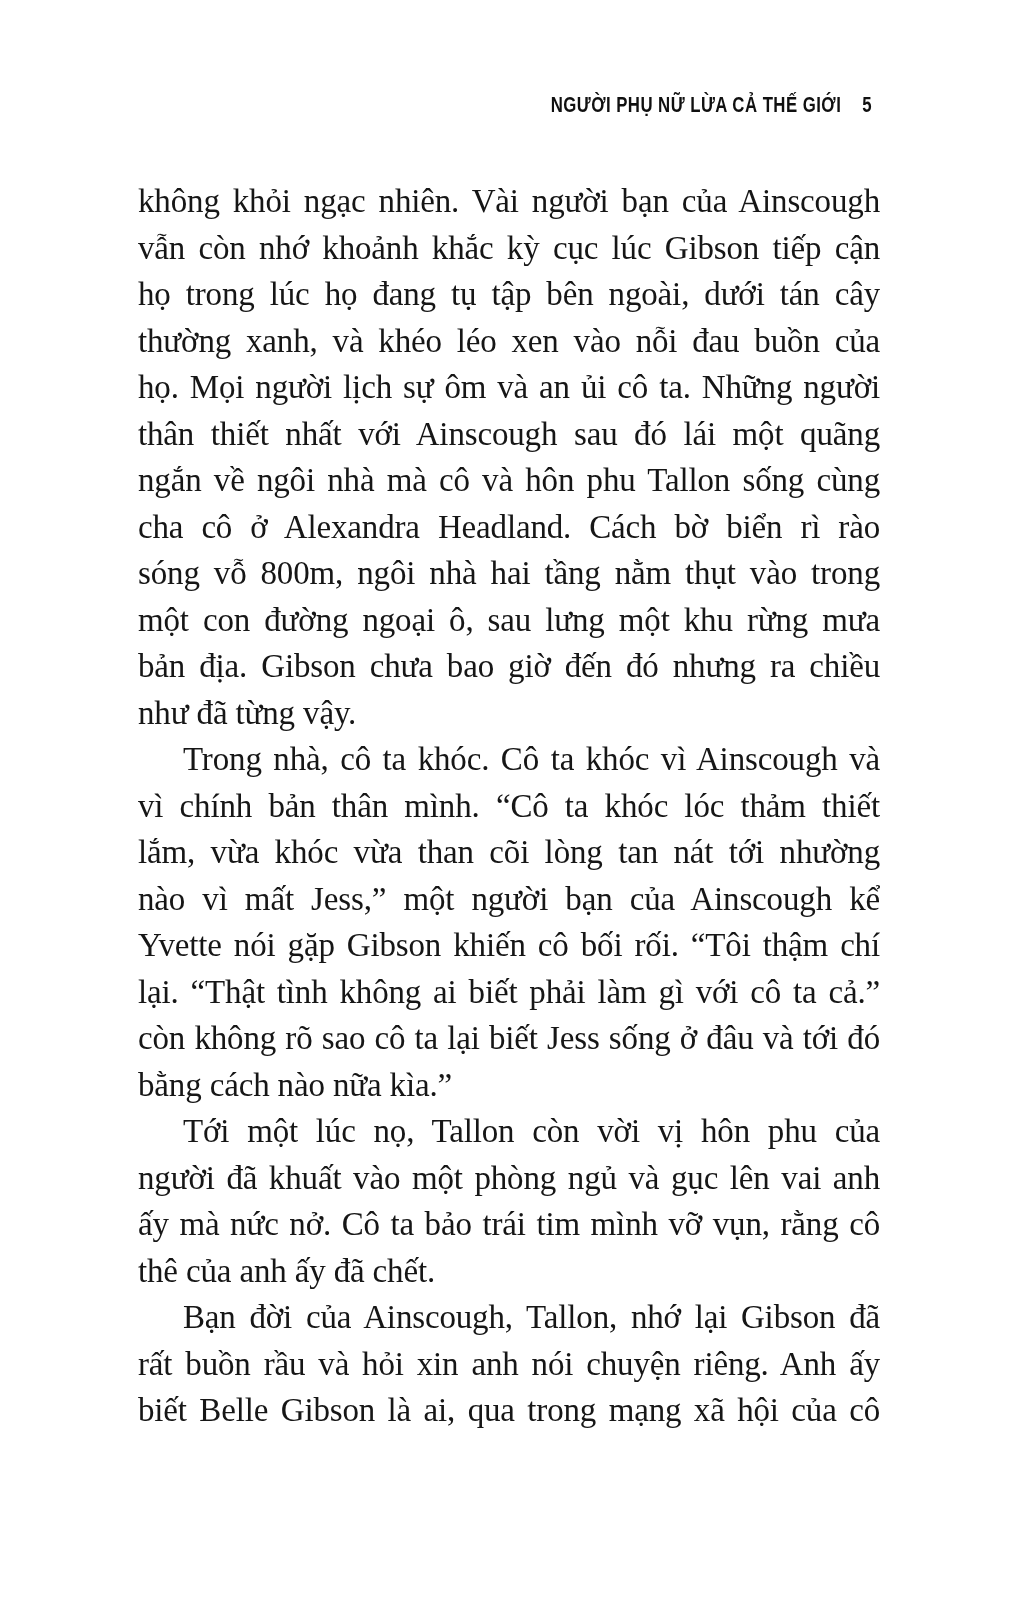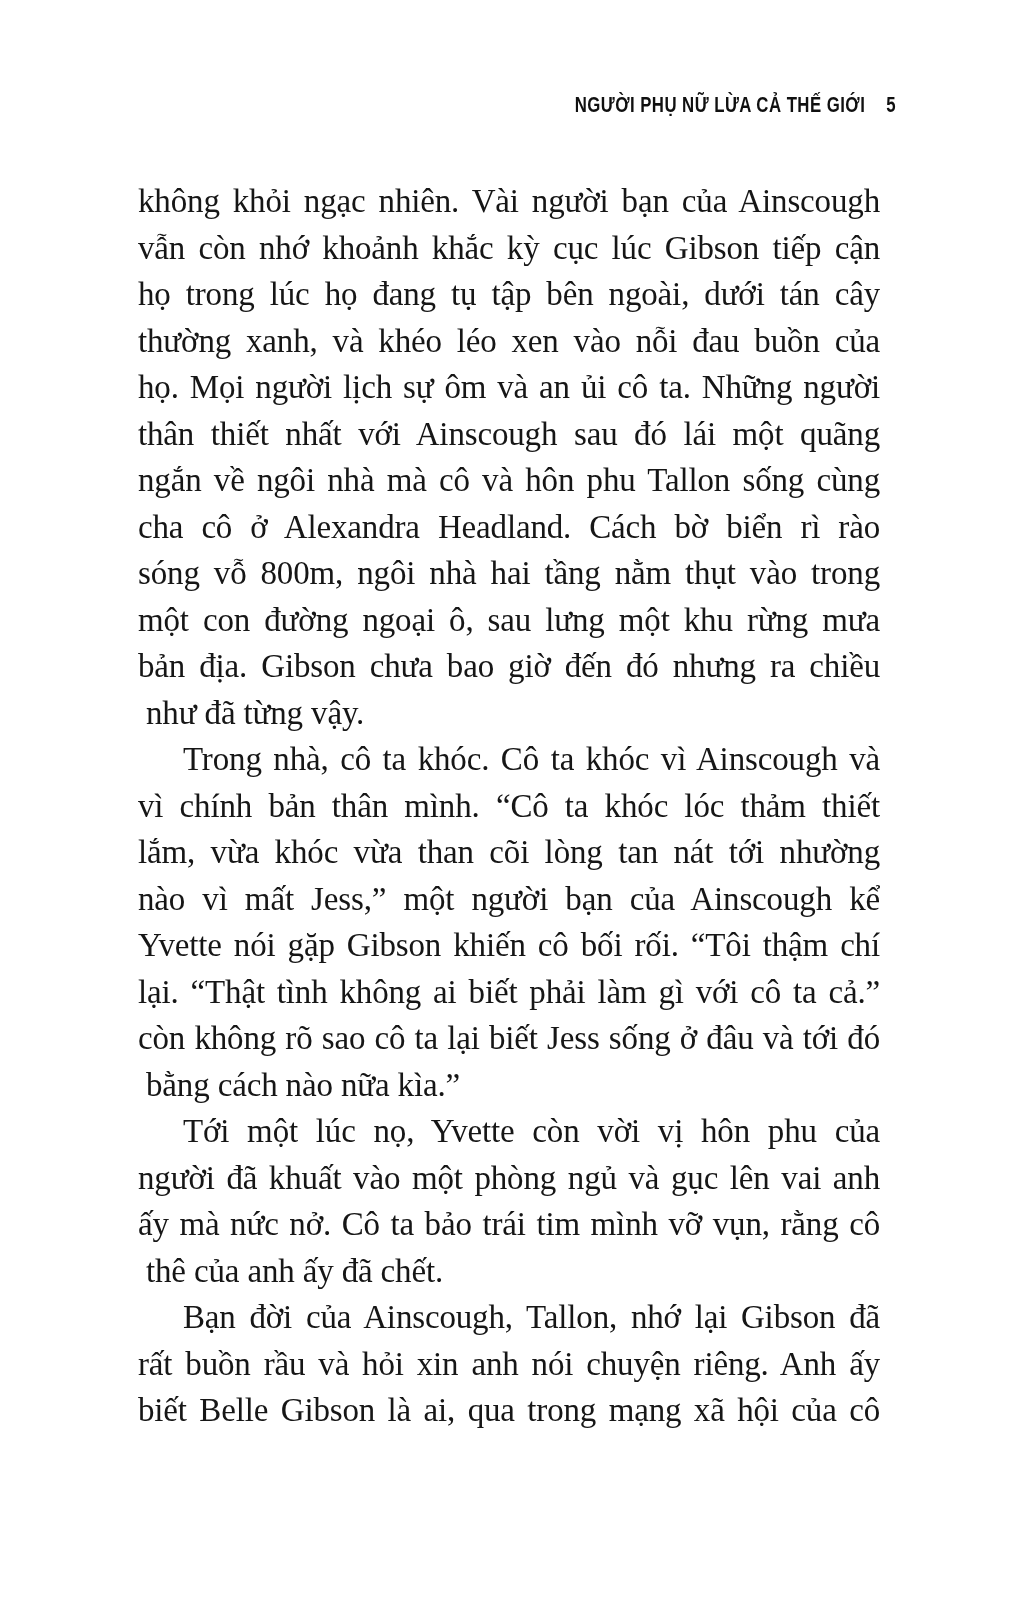--- a/index.html
+++ b/index.html
@@ -11,21 +11,21 @@
     background: #ffffff;
     overflow: hidden;
     margin: 0 auto;
     font-family: "Liberation Serif", "DejaVu Serif", serif;
     color: #161616;
   }
   .running-header {
     position: absolute;
     top: 92px;
     left: 0;
-    right: 128px;
+    right: 152px;
     text-align: right;
     white-space: nowrap;
   }
   .running-header .condense {
     display: inline-block;
     transform: scaleX(0.78);
     transform-origin: 100% 50%;
     font-family: "Liberation Sans", "DejaVu Sans", sans-serif;
     font-weight: 700;
     font-size: 21.5px;
@@ -48,21 +48,20 @@
     height: 46.5px;
     letter-spacing: -0.15px;
     text-align: justify;
     text-align-last: justify;
     overflow: hidden;
     white-space: normal;
   }
   .line.lastline {
     text-align: left;
     text-align-last: left;
-    margin-left: 8px;
   }
   .line.indent {
     text-indent: 45px;
   }
 </style>
 </head>
 <body>
 
 <div class="page">
   <div class="running-header">
@@ -89,21 +88,21 @@
         <div class="line indent">Trong nhà, cô ta khóc. Cô ta khóc vì Ainscough và</div>
         <div class="line">vì chính bản thân mình. “Cô ta khóc lóc thảm thiết</div>
         <div class="line">lắm, vừa khóc vừa than cõi lòng tan nát tới nhường</div>
         <div class="line">nào vì mất Jess,” một người bạn của Ainscough kể</div>
         <div class="line">Yvette nói gặp Gibson khiến cô bối rối. “Tôi thậm chí</div>
         <div class="line">lại. “Thật tình không ai biết phải làm gì với cô ta cả.”</div>
         <div class="line">còn không rõ sao cô ta lại biết Jess sống ở đâu và tới đó</div>
         <div class="line lastline">bằng cách nào nữa kìa.”</div>
       </div>
       <div>
-        <div class="line indent">Tới một lúc nọ, Yvette còn vời vị hôn phu của</div>
+        <div class="line indent">Tới một lúc nọ, Tallon còn vời vị hôn phu của</div>
         <div class="line">người đã khuất vào một phòng ngủ và gục lên vai anh</div>
         <div class="line">ấy mà nức nở. Cô ta bảo trái tim mình vỡ vụn, rằng cô</div>
         <div class="line lastline">thê của anh ấy đã chết.</div>
       </div>
       <div>
         <div class="line indent">Bạn đời của Ainscough, Tallon, nhớ lại Gibson đã</div>
         <div class="line">rất buồn rầu và hỏi xin anh nói chuyện riêng. Anh ấy</div>
         <div class="line">biết Belle Gibson là ai, qua trong mạng xã hội của cô</div>
       </div>
     </div>

